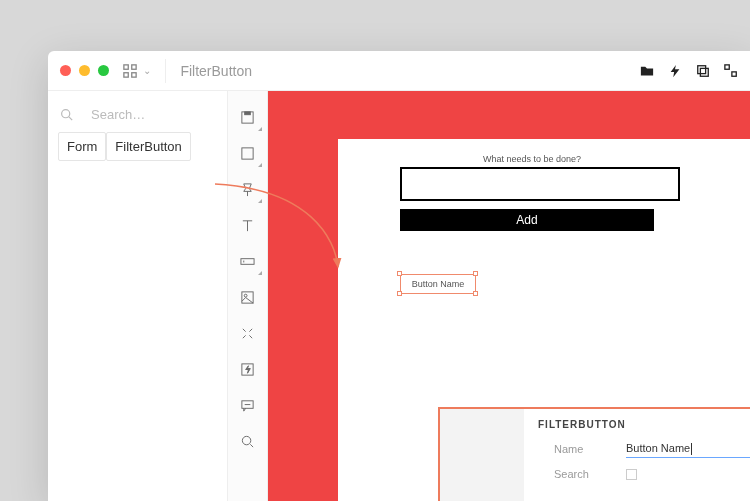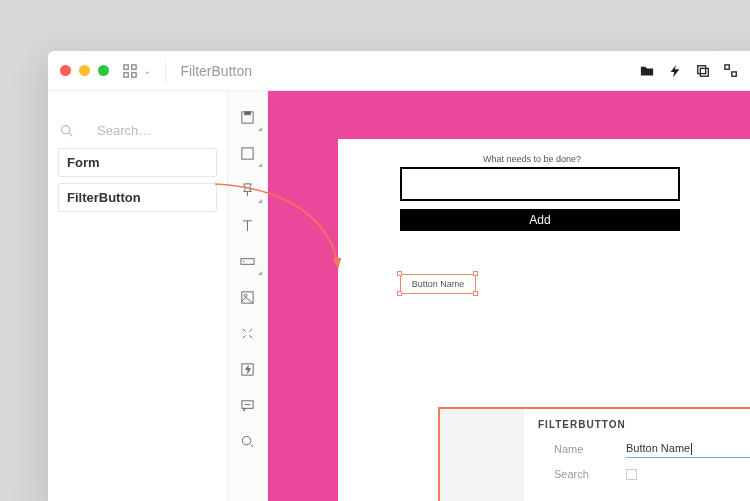--- a/index.html
+++ b/index.html
@@ -47,28 +47,27 @@
     height: calc(100% - 40px);
   }
   .left-panel {
     width: 180px;
     padding: 12px 10px;
     border-right: 1px solid #eee;
   }
   .search-row {
     display: flex;
     align-items: center;
-    gap: 24px;
+    gap: 18px;
     color: #bbb;
     font-size: 13px;
     padding: 4px 2px 10px 2px;
-    margin-top: 16px;
   }
   .search-row svg { width: 13px; height: 13px; }
-  .layer-list { display: flex; flex-direction: column; gap: 6px; font-weight: bold; }
+  .layer-list { display: flex; flex-direction: row; gap: 0; }
   .layer-item {
     border: 1px solid #e5e5e5;
     border-radius: 2px;
     padding: 6px 8px;
     font-size: 13px;
     color: #333;
     background: #fff;
   }
 
   .tool-rail {
@@ -90,21 +89,21 @@
   .tool-btn svg { width: 15px; height: 15px; }
   .tool-btn .tick {
     position: absolute; right: 6px; bottom: 4px;
     width: 0; height: 0;
     border-left: 4px solid transparent;
     border-bottom: 4px solid #aaa;
   }
 
   .canvas {
     flex: 1;
-    background: #ec4899;
+    background: #ef4444;
     position: relative;
     overflow: hidden;
   }
   .artboard {
     position: absolute;
     left: 70px; top: 48px;
     width: 700px; height: 600px;
     background: #fff;
   }
   .prompt {
@@ -115,21 +114,21 @@
   .big-input {
     position: absolute;
     left: 62px; top: 28px;
     width: 280px; height: 34px;
     border: 2px solid #000;
     background: #fff;
   }
   .add-btn {
     position: absolute;
     left: 62px; top: 70px;
-    width: 280px; height: 22px;
+    width: 254px; height: 22px;
     background: #000;
     color: #fff;
     font-size: 12px;
     display: flex; align-items: center; justify-content: center;
   }
 
   
   .selected-comp {
     position: absolute;
     left: 62px; top: 135px;

